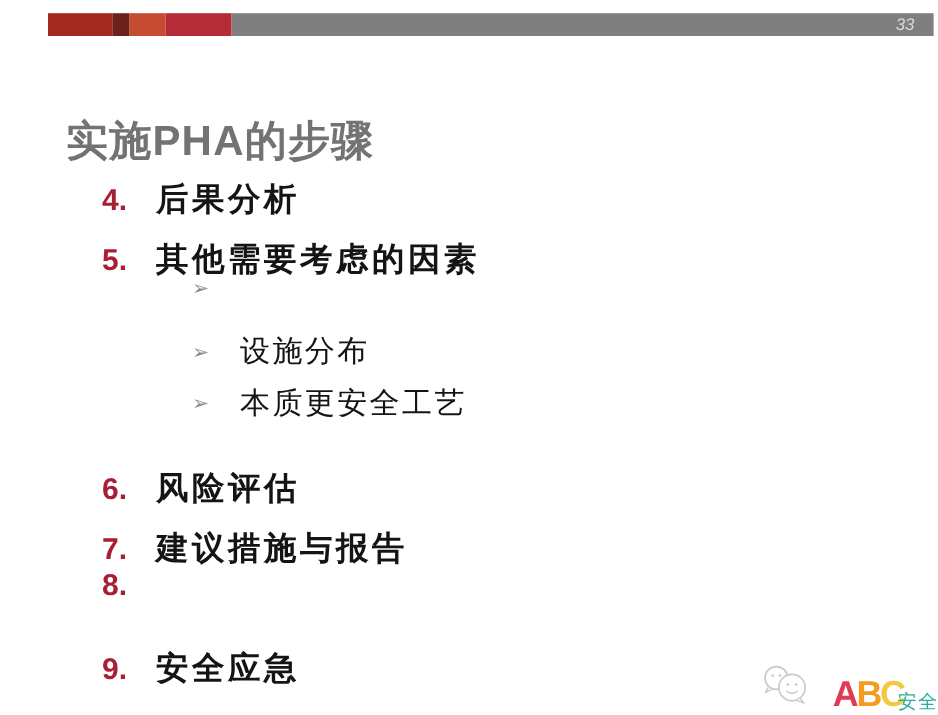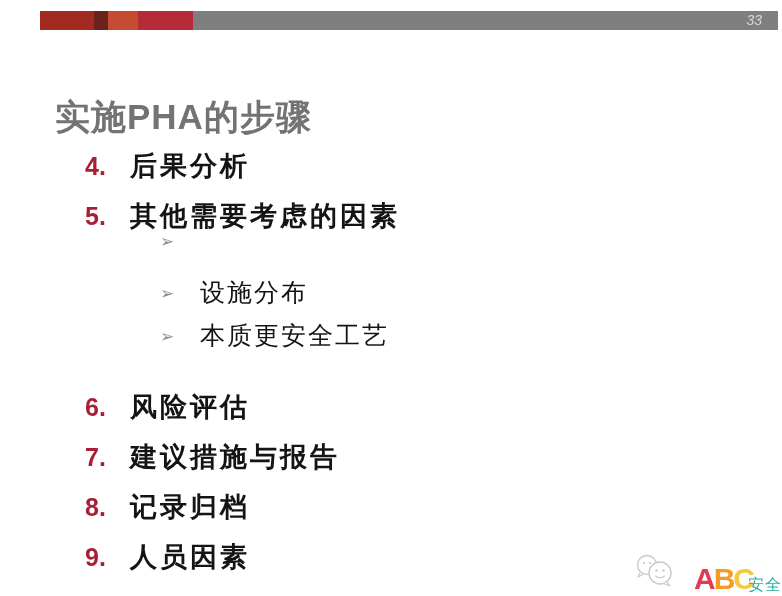--- a/index.html
+++ b/index.html
@@ -123,26 +123,25 @@
       <span class="txt">风险评估</span>
     </div>
 
     <div class="item">
       <span class="num">7.</span>
       <span class="txt">建议措施与报告</span>
     </div>
 
     <div class="item">
       <span class="num">8.</span>
-      <span class="txt">记录归档</span>
     </div>
 
     <div class="item">
       <span class="num">9.</span>
-      <span class="txt">人员因素</span>
+      <span class="txt">安全应急</span>
     </div>
 
   </div>
 
   <div class="logo">
     <svg class="wicon" width="42" height="38" viewBox="0 0 42 38">
       <g>
         <circle cx="13" cy="13" r="9.5" fill="#ffffff" stroke="#C9C9CE" stroke-width="1.4"></circle>
         <circle cx="10" cy="11" r="1.1" fill="#C9C9CE"></circle>
         <circle cx="16" cy="11" r="1.1" fill="#C9C9CE"></circle>

